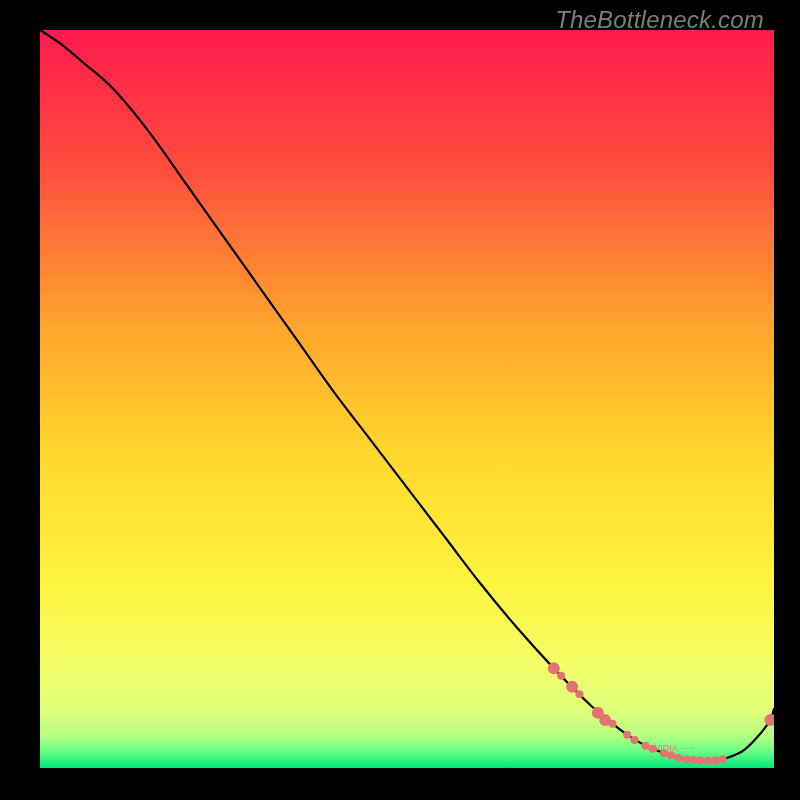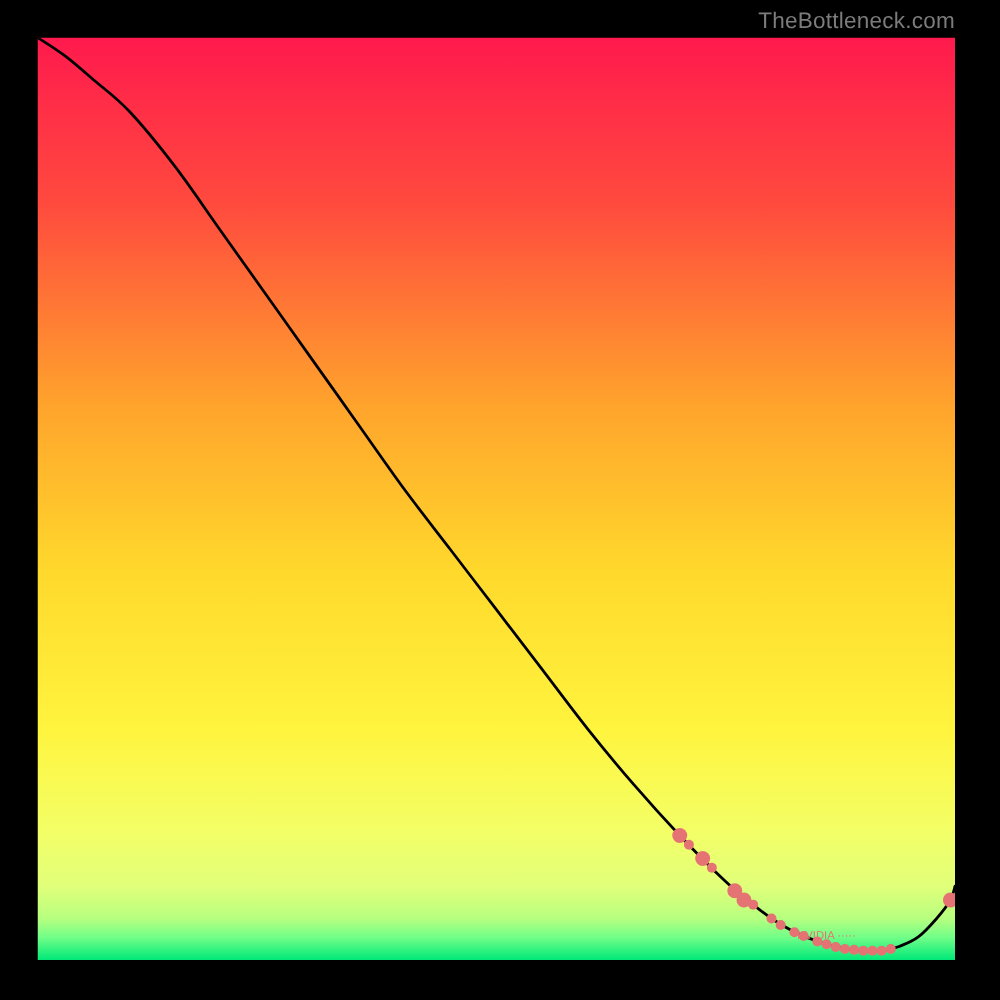--- a/index.html
+++ b/index.html
@@ -12,38 +12,39 @@
     font-family: Arial, Helvetica, sans-serif;
   }
   .stage {
     position: relative;
     width: 800px;
     height: 800px;
     background: #000;
   }
   .plot-area {
     position: absolute;
-    left: 30px;
+    left: 40px;
     top: 30px;
     width: 734px;
     height: 630px;
   }
   .plot-bg {
     position: absolute;
     inset: 0;
   }
   .watermark {
     position: absolute;
     top: 6px;
     right: 36px;
     color: #7c7c7c;
-    font-size: 18px;
+    font-size: 24px;
     font-weight: 500;
     letter-spacing: 0.2px;
     user-select: none;
+    font-style: italic;
   }
   svg {
     display: block;
   }
 </style>
 </head>
 <body>
 
 <div class="stage">
 

